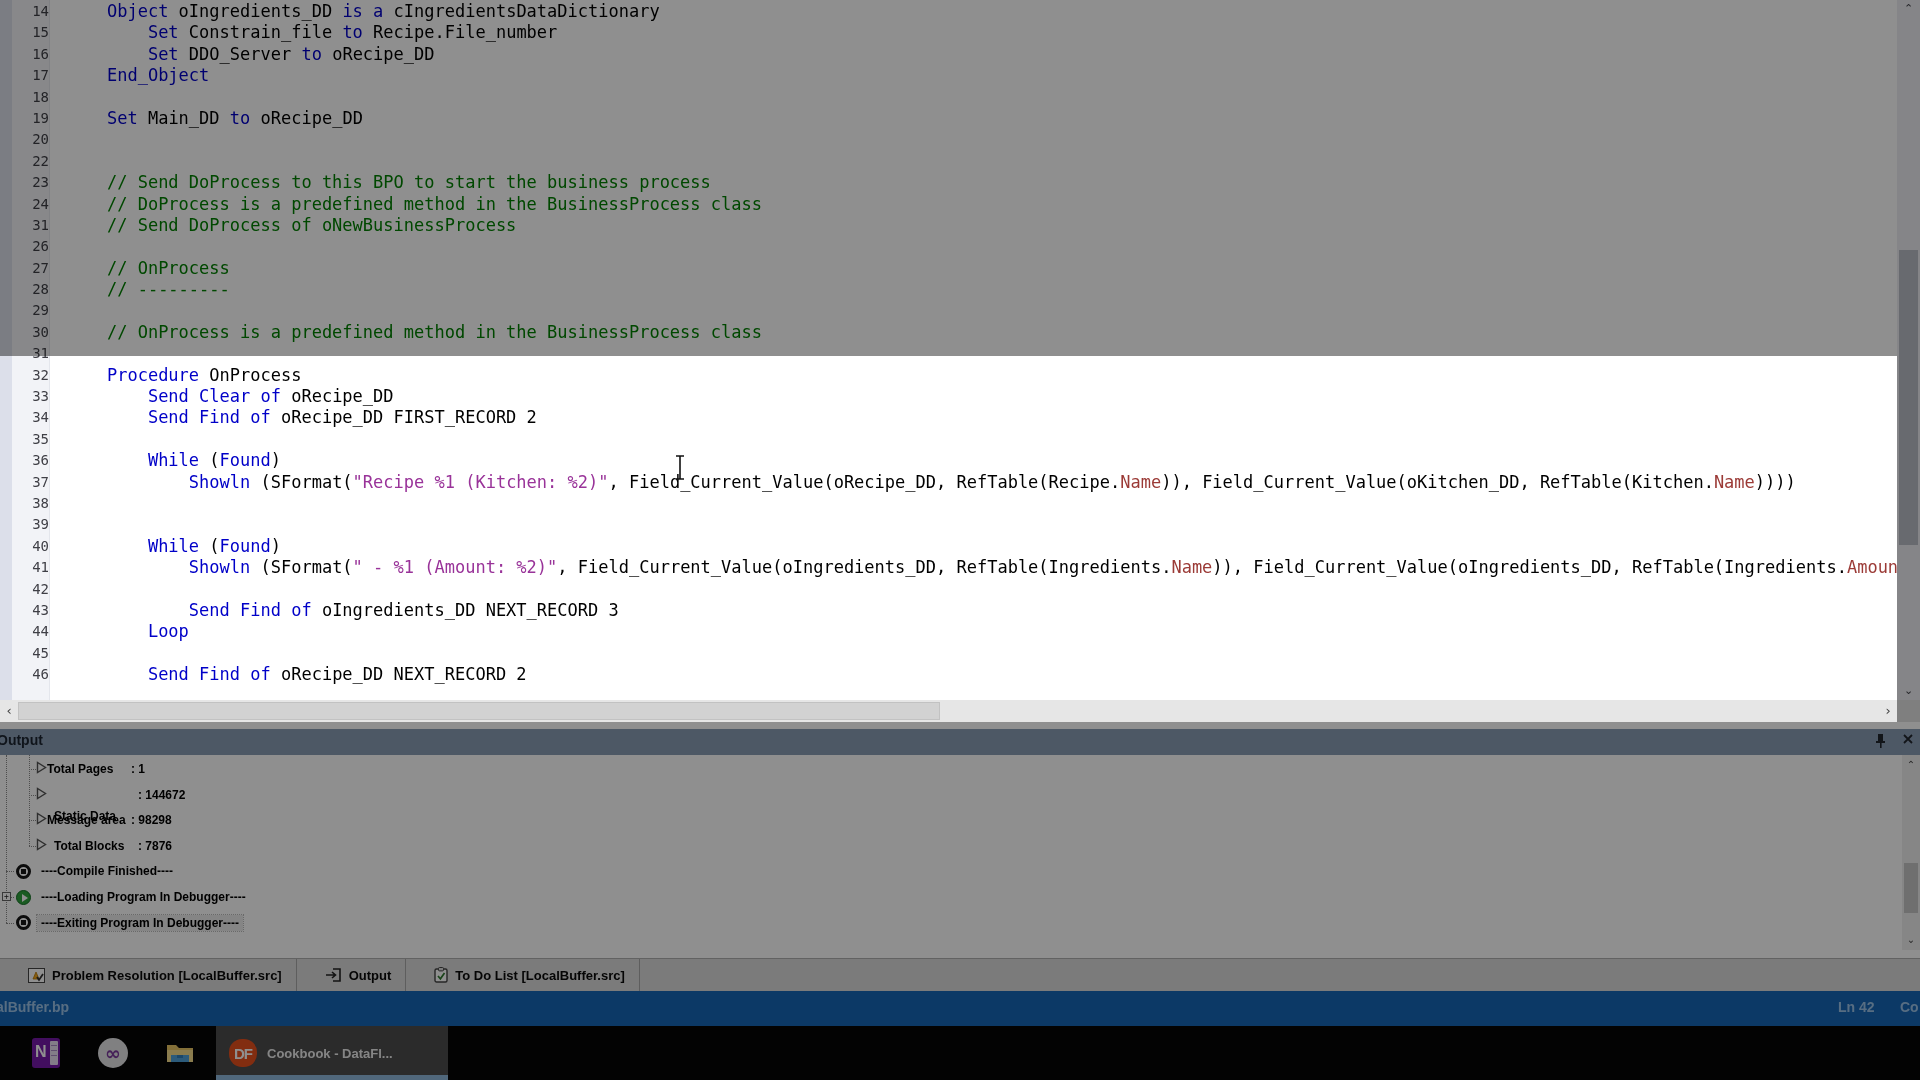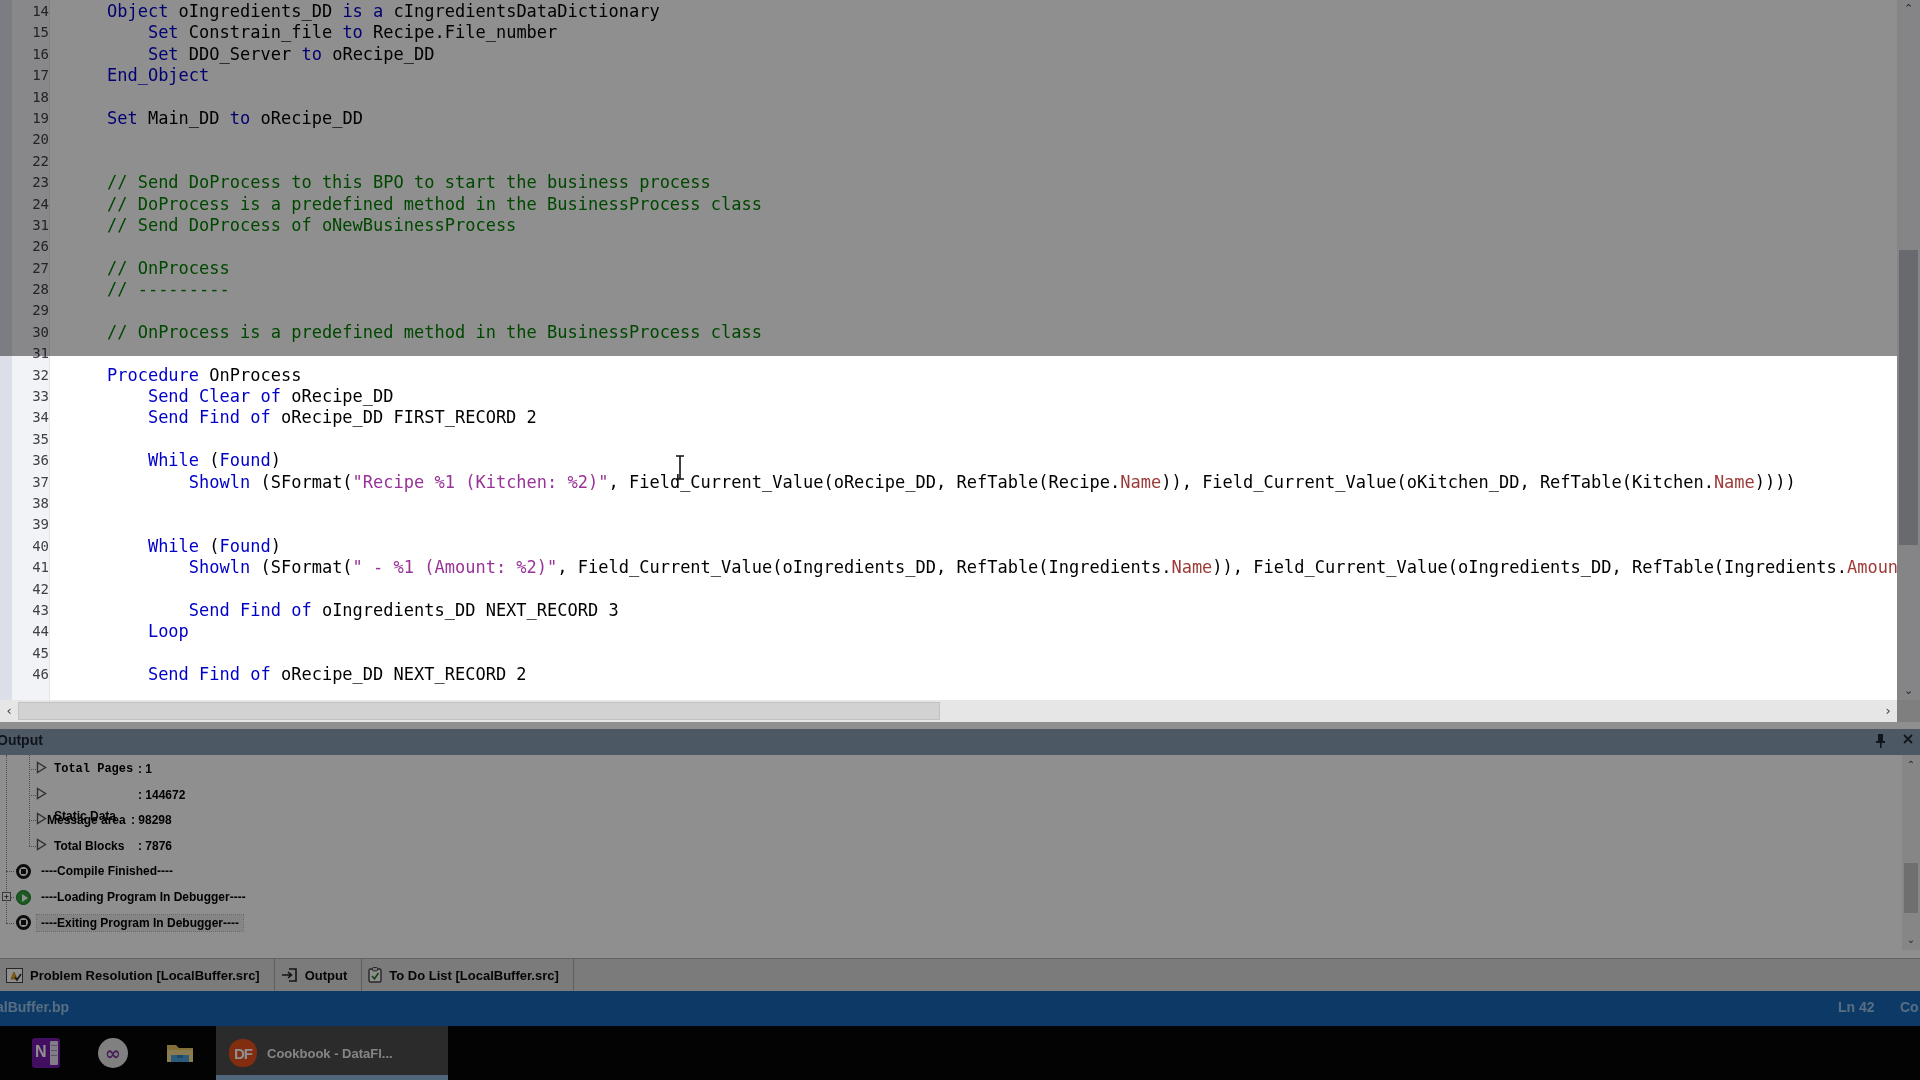--- a/index.html
+++ b/index.html
@@ -48,21 +48,21 @@
   .play-ic::after{content:"";position:absolute;left:5px;top:3px;border-left:6px solid #fff;border-top:4px solid transparent;border-bottom:4px solid transparent}
   .plusbox{position:absolute;width:9px;height:9px;border:1px solid #666;background:#fff;font:8px/7px "DejaVu Sans Mono",monospace;text-align:center;color:#222}
   .olabel{display:inline-block;width:84px}
   .sel{background:#EDEDED;outline:1px dotted #BBB}
   .out-vscroll{position:absolute;right:0;top:755px;width:18px;height:195px;background:#EFEFEF}
   .out-vscroll .arrow{position:absolute;left:0;width:18px;height:16px;color:#4A4A4A;font:10px/16px "DejaVu Sans",sans-serif;text-align:center}
   .out-vscroll .arrow.up{top:2px}.out-vscroll .arrow.down{bottom:2px}
   .out-vthumb{position:absolute;left:2px;top:108px;width:14px;height:50px;background:#C6C6C6}
   
   .tabsbar{position:absolute;left:0;top:958px;width:1920px;height:33px;background:#DCDCDC;border-top:1px solid #AFAFAF;display:flex;align-items:center}
-  .tab{display:flex;align-items:center;gap:7px;height:33px;padding:0 14px 0 6px;border-right:1px solid #A8A8A8;font:600 13px "Liberation Sans",sans-serif;color:#0A0A0A}
+  .tab{display:flex;align-items:center;gap:7px;height:33px;padding:0 14px 0 28px;border-right:1px solid #A8A8A8;font:600 13px "Liberation Sans",sans-serif;color:#0A0A0A}
   .tab svg{display:block}
   
   .statusbar{position:absolute;left:0;top:991px;width:1920px;height:35px;background:var(--statusblue)}
   .status-left{position:absolute;left:-4px;top:8px;font:600 14px "Liberation Sans",sans-serif;color:#9CC3E8}
   .status-ln{position:absolute;left:1838px;top:8px;font:600 14px "Liberation Sans",sans-serif;color:#9CC3E8}
   .status-col{position:absolute;left:1900px;top:8px;font:600 14px "Liberation Sans",sans-serif;color:#9CC3E8}
   
   .taskbar{position:absolute;left:0;top:1026px;width:1920px;height:54px;background:#060606}
   .tb-ic{position:absolute;top:12px;width:30px;height:30px}
   .tb-active{position:absolute;left:216px;top:0;width:232px;height:54px;background:#4D4D4D;display:flex;align-items:center;gap:10px;padding-left:13px}
@@ -163,21 +163,21 @@
     </div>
   </div>
   <div class="output-content" id="output-content">
       <div class="tree-vline" style="left: 29px; top: 0px; height: 90.8px;"></div>
       <div class="tree-vline" style="left: 6px; top: 0px; height: 167.6px;"></div>
       <div class="tree-hstub" style="left: 29px; top: 14px; width: 7px;"></div>
       <div class="orow" style="top: 3px; left: 36px;">
         <span class="tri"><svg width="11" height="13" viewBox="0 0 11 13">
             <polygon points="1.5,1.5 1.5,11.5 9.5,6.5" fill="#fff" stroke="#555" stroke-width="1.4"></polygon>
           </svg></span>
-        <span class="olabel" style="margin-left: 7px; font-family: Liberation Mono, monospace;">Total Pages</span>
+        <span class="olabel" style="margin-left: 0;">Total Pages</span>
         <span>: 1</span>
       </div>
       <div class="tree-hstub" style="left: 29px; top: 39.6px; width: 7px;"></div>
       <div class="orow" style="top: 28.6px; left: 36px;">
         <span class="tri"><svg width="11" height="13" viewBox="0 0 11 13">
             <polygon points="1.5,1.5 1.5,11.5 9.5,6.5" fill="#fff" stroke="#555" stroke-width="1.4"></polygon>
           </svg></span>
         <span class="olabel" style="margin-left: 7px; margin-top: 43px;">Static Data</span>
         <span>: 144672</span>
       </div>

